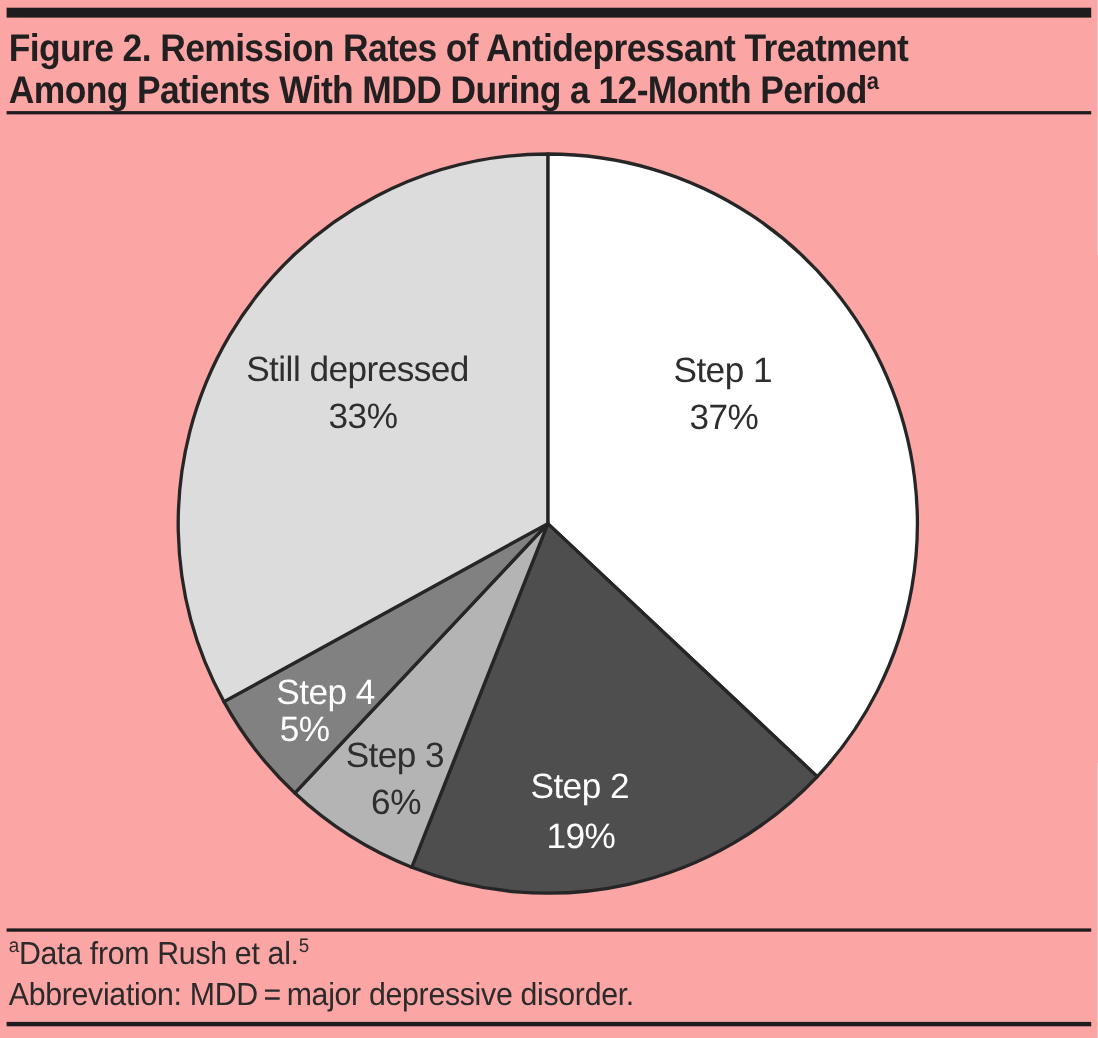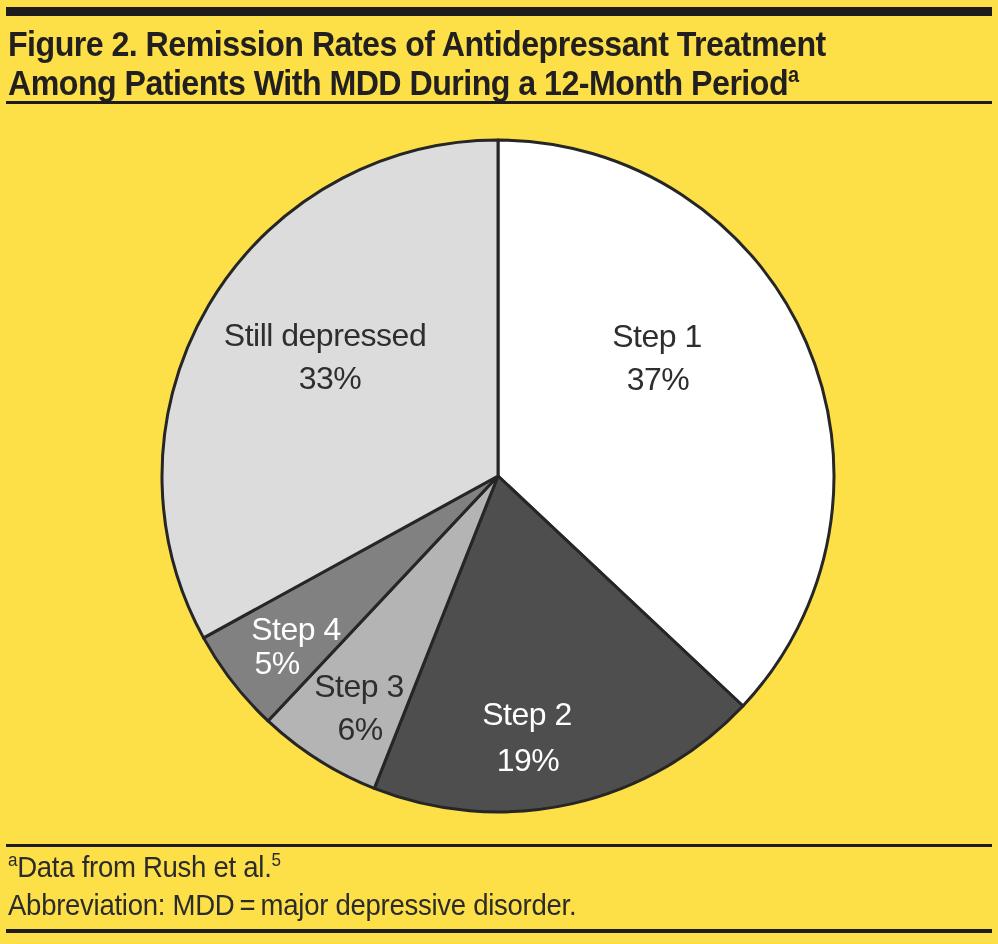--- a/index.html
+++ b/index.html
@@ -7,21 +7,21 @@
     padding: 0;
     background: #ffffff;
     width: 998px;
     height: 944px;
     font-family: "Liberation Sans", sans-serif;
   }
   .page {
     position: relative;
     width: 998px;
     height: 944px;
-    background: #fde047;
+    background: #fca5a5;
     overflow: hidden;
   }
   .rule {
     position: absolute;
     left: 6px;
     right: 6px;
     background: #1e1c1d;
   }
   .rule-top-thick { top: 7px; height: 9px; }
   .rule-title     { top: 101px; height: 3px; }

